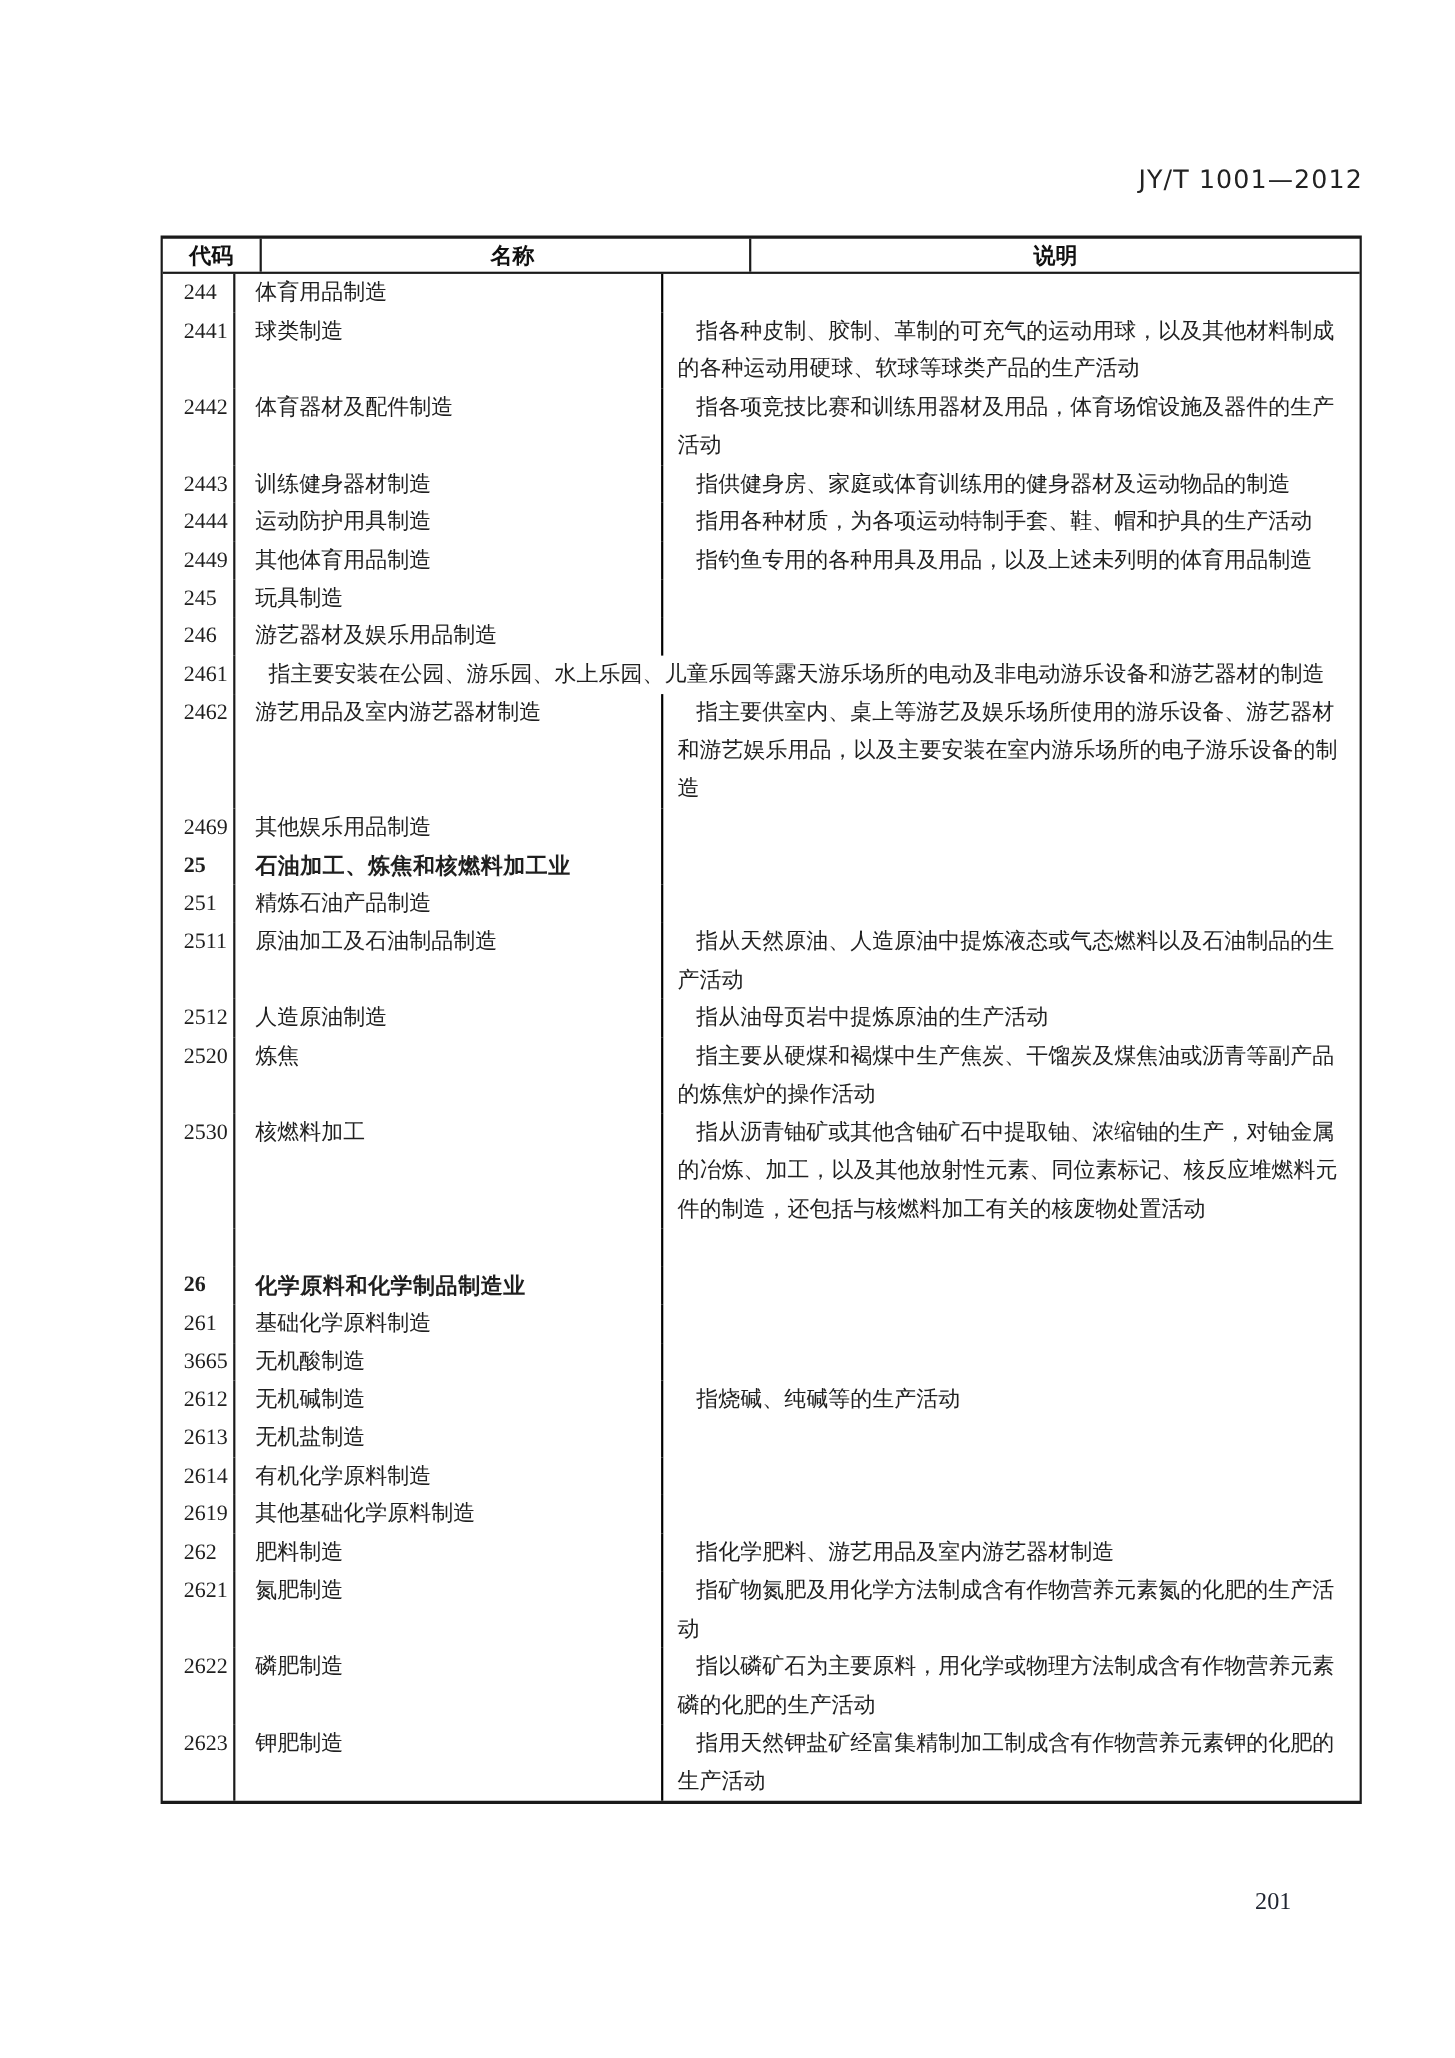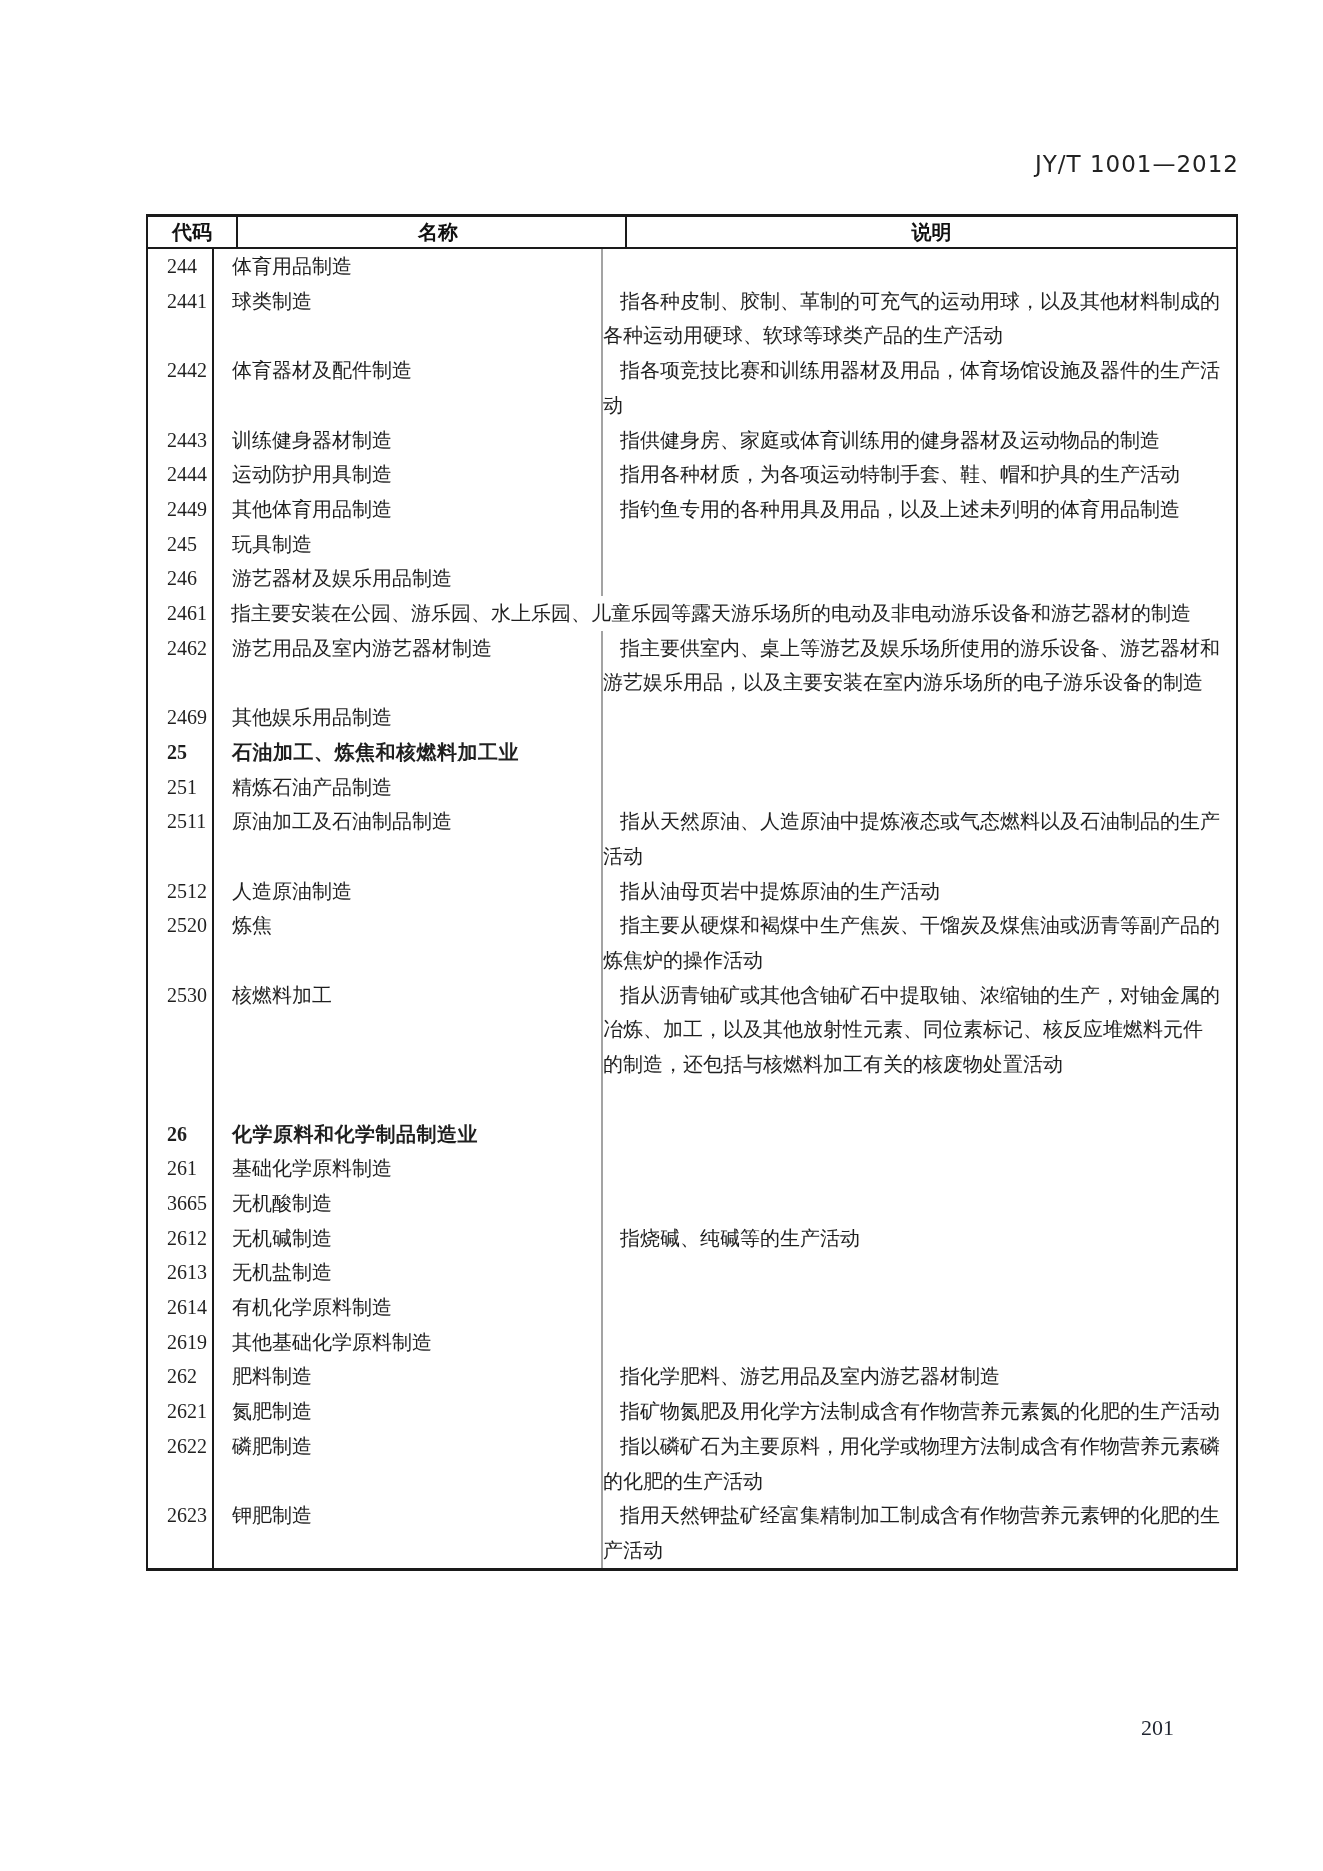--- a/index.html
+++ b/index.html
@@ -47,45 +47,46 @@
     display: flex;
     align-items: center;
     justify-content: center;
     box-sizing: border-box;
     font-family: "DejaVu Sans", "Liberation Sans", sans-serif;
     font-weight: bold;
     font-size: 20px;
     color: #111111;
   }
   .col-code { width: 90px; border-right: 2px solid #1a1a1a; }
-  .col-name { width: 389px; border-right: 2px solid #1a1a1a; padding-left: 13px; }
+  .col-name { width: 445px; border-right: 2px solid #1a1a1a; padding-left: 13px; }
   .col-desc { flex: 1; }
   .tr {
     display: flex;
     min-height: 34.7px;
   }
   .td {
     box-sizing: border-box;
     font-size: 20px;
     line-height: 34.7px;
     color: #1f1f1f;
   }
   .td-code {
     width: 66px;
     padding-left: 19px;
     border-right: 2px solid #1a1a1a;
   }
   .td-name {
     width: 389px;
     padding-left: 18px;
     padding-right: 24px;
-    border-right: 2px solid #a3a3a3;
+    border-right: 2px solid #000000;
   }
   .td-desc {
     flex: 1;
+    padding-left: 13px;
     padding-right: 15px;
     text-indent: 17px;
   }
   .tr.section .td-code {
     font-weight: bold;
   }
   .tr.section .td-name {
     font-family: "DejaVu Sans", "Liberation Sans", sans-serif;
     font-weight: bold;
     letter-spacing: 0.5px;

